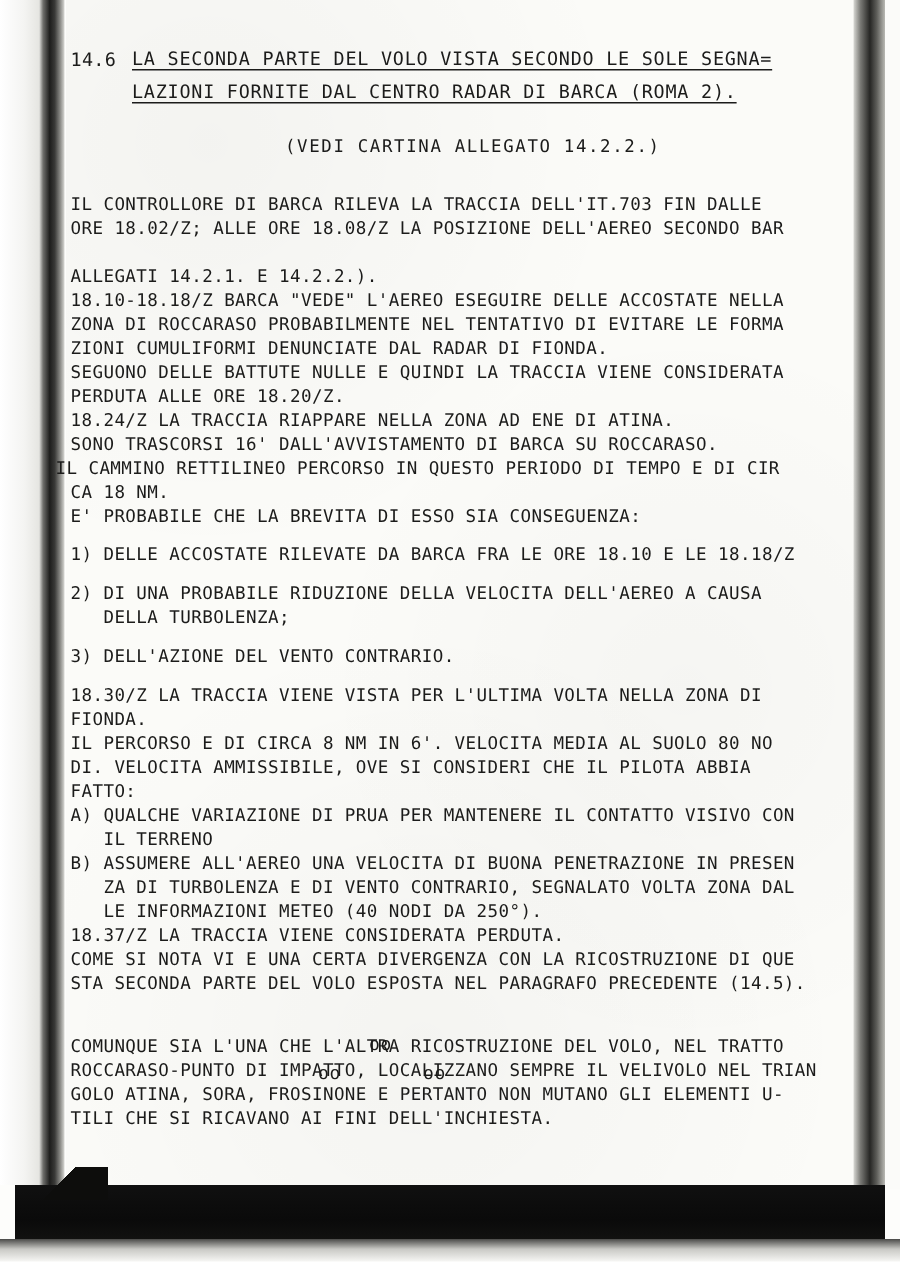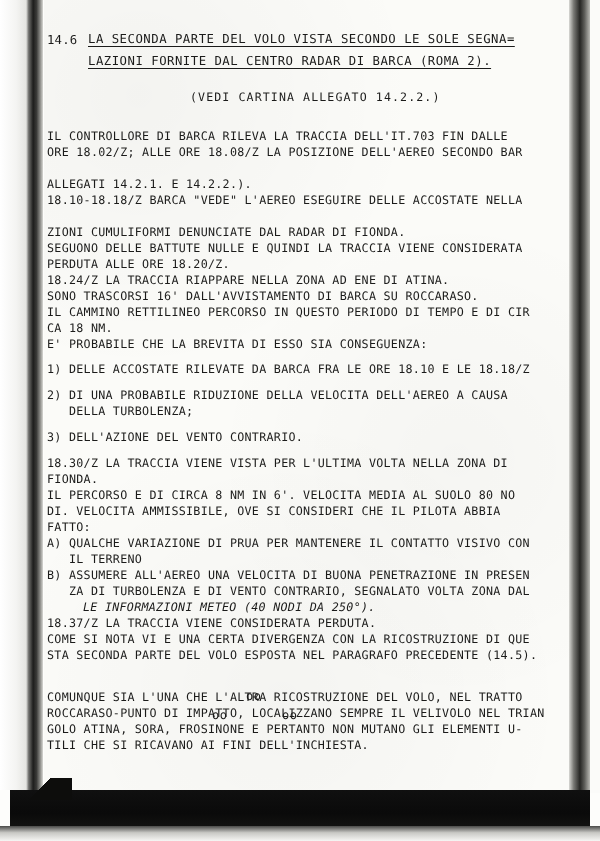--- a/index.html
+++ b/index.html
@@ -73,45 +73,46 @@
     <div class="t num" style="left:47px;top:34px;">14.6</div>
     <div class="t head" style="left:88px;top:33px;">LA SECONDA PARTE DEL VOLO VISTA SECONDO LE SOLE SEGNA=</div>
     <div class="t head" style="left:88px;top:55px;">LAZIONI FORNITE DAL CENTRO RADAR DI BARCA (ROMA 2).</div>
 
     <div class="t sub" style="left:190px;top:92px;">(VEDI CARTINA ALLEGATO 14.2.2.)</div>
 
     <div class="t line" style="left:47px;top:131px;">IL CONTROLLORE DI BARCA RILEVA LA TRACCIA DELL'IT.703 FIN DALLE</div>
     <div class="t line" style="left:47px;top:147px;">ORE 18.02/Z; ALLE ORE 18.08/Z LA POSIZIONE DELL'AEREO SECONDO BAR</div>
     <div class="t line" style="left:47px;top:179px;">ALLEGATI 14.2.1. E 14.2.2.).</div>
     <div class="t line" style="left:47px;top:195px;">18.10-18.18/Z BARCA "VEDE" L'AEREO ESEGUIRE DELLE ACCOSTATE NELLA</div>
+    <div class="t line" style="left:47px;top:211px;">ZONA DI ROCCARASO PROBABILMENTE NEL TENTATIVO DI EVITARE LE FORMA</div>
     <div class="t line" style="left:47px;top:243px;">SEGUONO DELLE BATTUTE NULLE E QUINDI LA TRACCIA VIENE CONSIDERATA</div>
     <div class="t line" style="left:47px;top:227px;">ZIONI CUMULIFORMI DENUNCIATE DAL RADAR DI FIONDA.</div>
     <div class="t line" style="left:47px;top:259px;">PERDUTA ALLE ORE 18.20/Z.</div>
     <div class="t line" style="left:47px;top:275px;">18.24/Z LA TRACCIA RIAPPARE NELLA ZONA AD ENE DI ATINA.</div>
     <div class="t line" style="left:47px;top:291px;">SONO TRASCORSI 16' DALL'AVVISTAMENTO DI BARCA SU ROCCARASO.</div>
-    <div class="t line" style="left:47px;top:307px;">IL CAMMINO RETTILINEO PERCORSO IN QUESTO PERIODO DI TEMPO E DI CIR</div>
+    <div class="t line" style="left:37px;top:307px;">IL CAMMINO RETTILINEO PERCORSO IN QUESTO PERIODO DI TEMPO E DI CIR</div>
     <div class="t line" style="left:47px;top:323px;">CA 18 NM.</div>
     <div class="t line" style="left:47px;top:339px;">E' PROBABILE CHE LA BREVITA DI ESSO SIA CONSEGUENZA:</div>
 
     <div class="t line" style="left:47px;top:364px;">1) DELLE ACCOSTATE RILEVATE DA BARCA FRA LE ORE 18.10 E LE 18.18/Z</div>
     <div class="t line" style="left:47px;top:390px;">2) DI UNA PROBABILE RIDUZIONE DELLA VELOCITA DELL'AEREO A CAUSA</div>
     <div class="t line" style="left:47px;top:406px;">   DELLA TURBOLENZA;</div>
     <div class="t line" style="left:47px;top:432px;">3) DELL'AZIONE DEL VENTO CONTRARIO.</div>
 
     <div class="t line" style="left:47px;top:458px;">18.30/Z LA TRACCIA VIENE VISTA PER L'ULTIMA VOLTA NELLA ZONA DI</div>
     <div class="t line" style="left:47px;top:474px;">FIONDA.</div>
     <div class="t line" style="left:47px;top:490px;">IL PERCORSO E DI CIRCA 8 NM IN 6'. VELOCITA MEDIA AL SUOLO 80 NO</div>
     <div class="t line" style="left:47px;top:506px;">DI. VELOCITA AMMISSIBILE, OVE SI CONSIDERI CHE IL PILOTA ABBIA</div>
     <div class="t line" style="left:47px;top:522px;">FATTO:</div>
 
     <div class="t line" style="left:47px;top:538px;">A) QUALCHE VARIAZIONE DI PRUA PER MANTENERE IL CONTATTO VISIVO CON</div>
     <div class="t line" style="left:47px;top:554px;">   IL TERRENO</div>
     <div class="t line" style="left:47px;top:570px;">B) ASSUMERE ALL'AEREO UNA VELOCITA DI BUONA PENETRAZIONE IN PRESEN</div>
     <div class="t line" style="left:47px;top:586px;">   ZA DI TURBOLENZA E DI VENTO CONTRARIO, SEGNALATO VOLTA ZONA DAL</div>
-    <div class="t line" style="left:61px;top:602px;font-style:italic;">   LE INFORMAZIONI METEO (40 NODI DA 250°).</div>
+    <div class="t line" style="left:47px;top:602px;">   LE INFORMAZIONI METEO (40 NODI DA 250°).</div>
 
     <div class="t line" style="left:47px;top:618px;">18.37/Z LA TRACCIA VIENE CONSIDERATA PERDUTA.</div>
     <div class="t line" style="left:47px;top:634px;">COME SI NOTA VI E UNA CERTA DIVERGENZA CON LA RICOSTRUZIONE DI QUE</div>
     <div class="t line" style="left:47px;top:650px;">STA SECONDA PARTE DEL VOLO ESPOSTA NEL PARAGRAFO PRECEDENTE (14.5).</div>
 
     <div class="t orn" style="left:246px;top:690px;">oo</div>
     <div class="t orn" style="left:212px;top:709px;">oo</div>
     <div class="t orn" style="left:282px;top:709px;">oo</div>
 
     <div class="t line" style="left: 47px; top: 692px;">COMUNQUE SIA L'UNA CHE L'ALTRA RICOSTRUZIONE DEL VOLO, NEL TRATTO</div>

